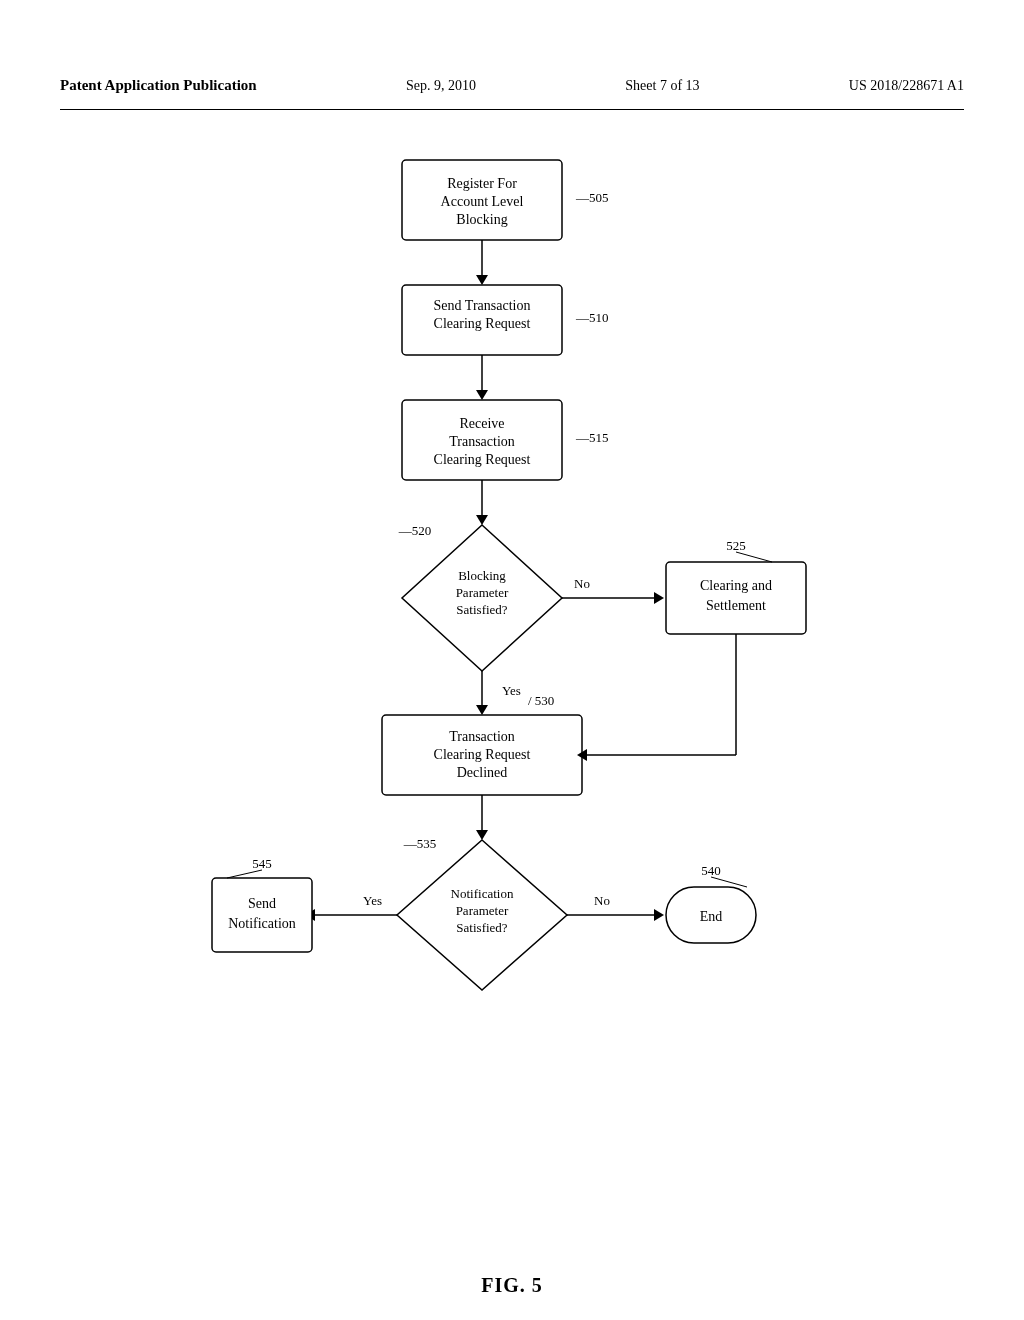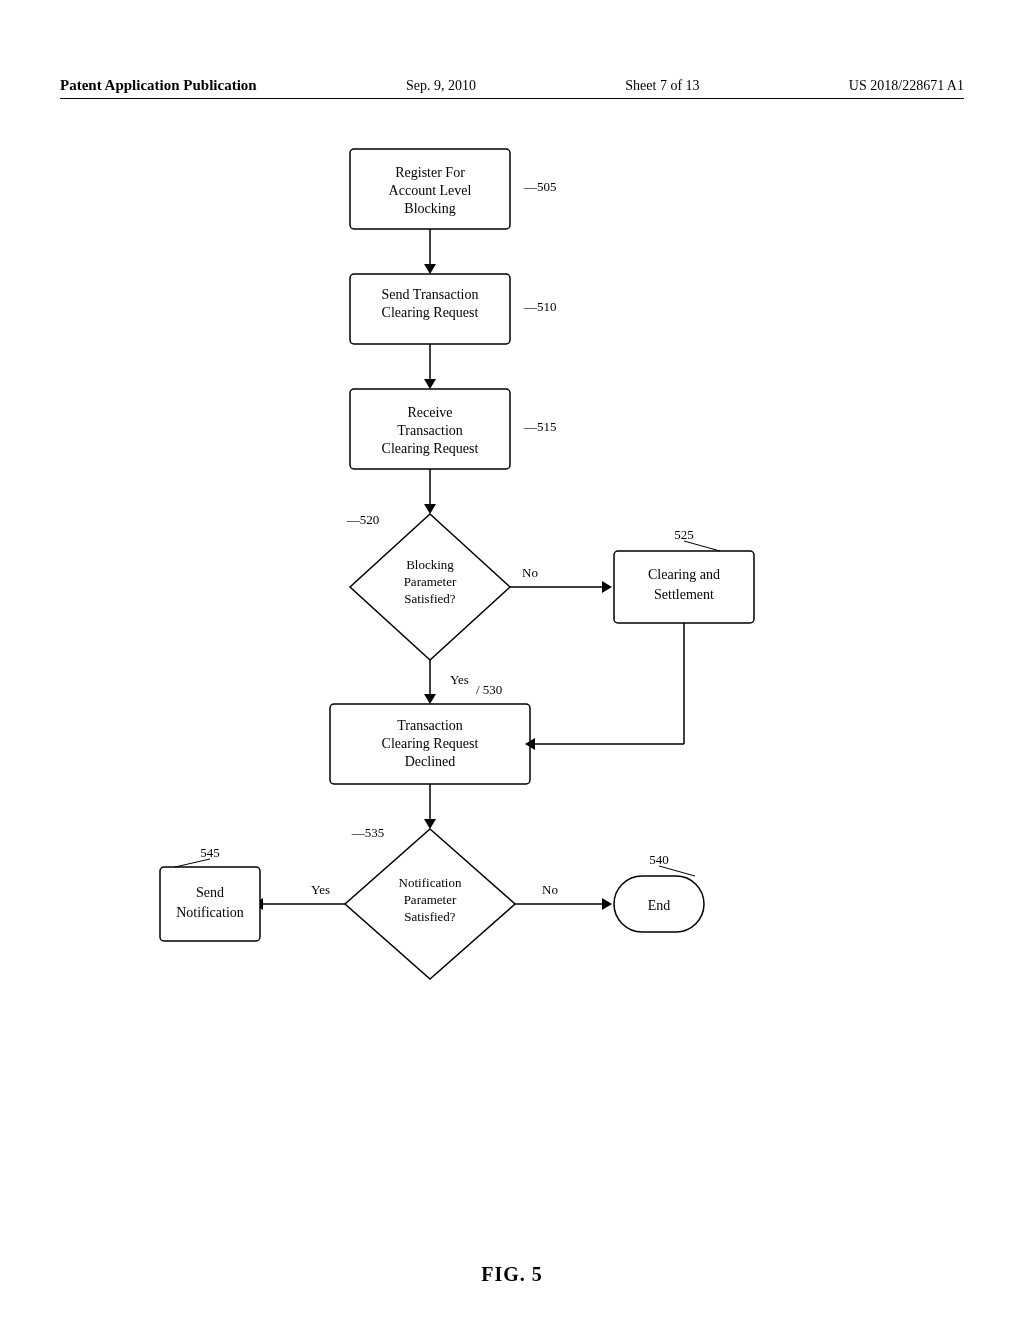--- a/index.html
+++ b/index.html
@@ -15,39 +15,40 @@
       min-height: 1320px;
       background: #fff;
       position: relative;
       padding: 30px 60px;
     }
     .header {
       display: flex;
       justify-content: space-between;
       align-items: baseline;
       border-bottom: 1px solid #000;
-      padding-bottom: 4px;
+      padding-bottom: 15px;
       margin-bottom: 20px;
     }
     .header-left {
       font-weight: bold;
       font-size: 15px;
     }
     .header-center {
       font-size: 14px;
       margin-top: 48px;
     }
     .header-right {
       font-size: 14px;
     }
 
     
     .svg-container {
       width: 100%;
       display: flex;
+      justify-content: center;
       margin-top: 10px;
     }
     svg text {
       font-family: 'Times New Roman', Times, serif;
     }
 
     .fig-label {
       text-align: center;
       font-size: 20px;
       font-weight: bold;

